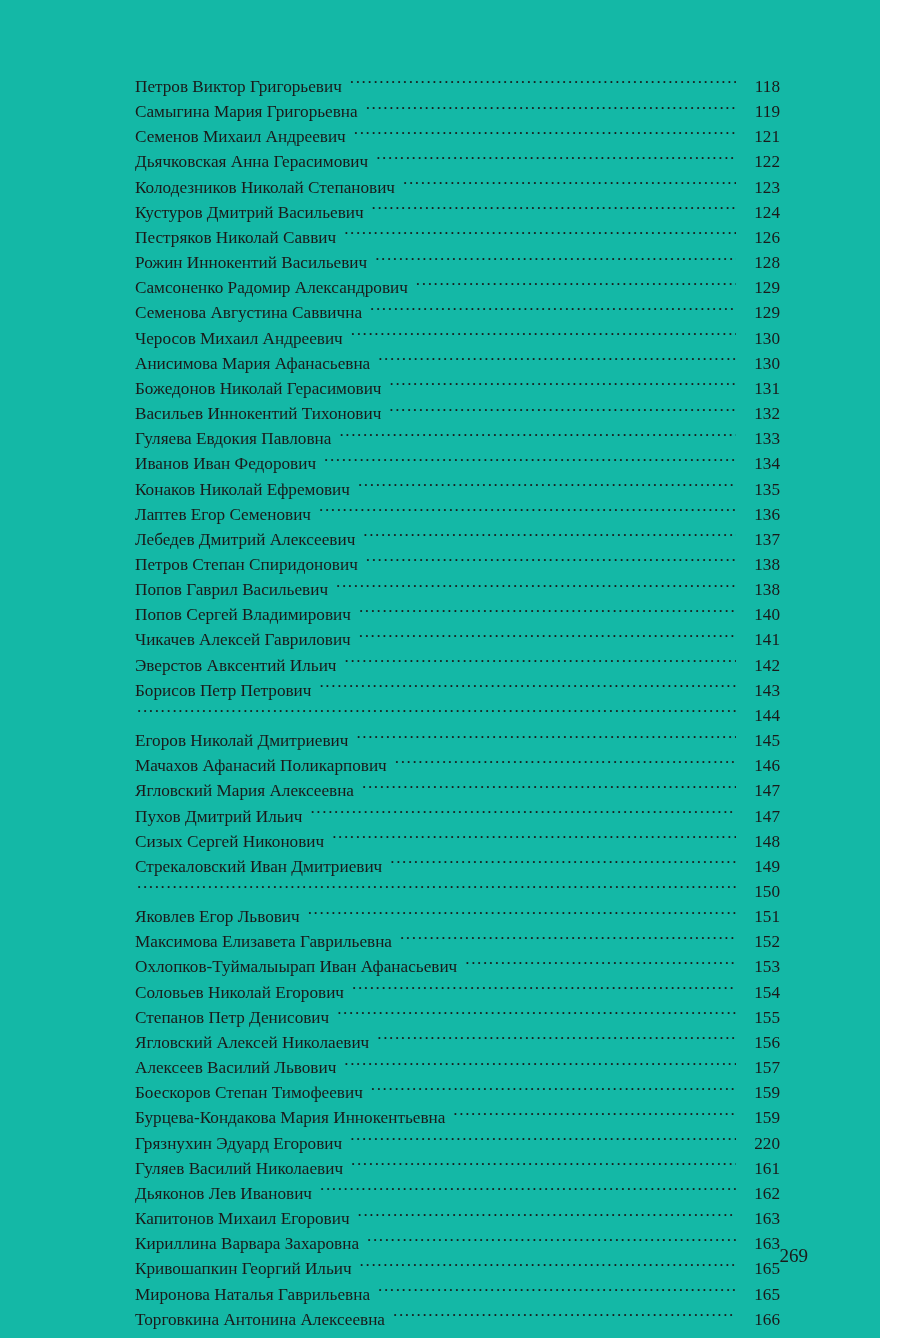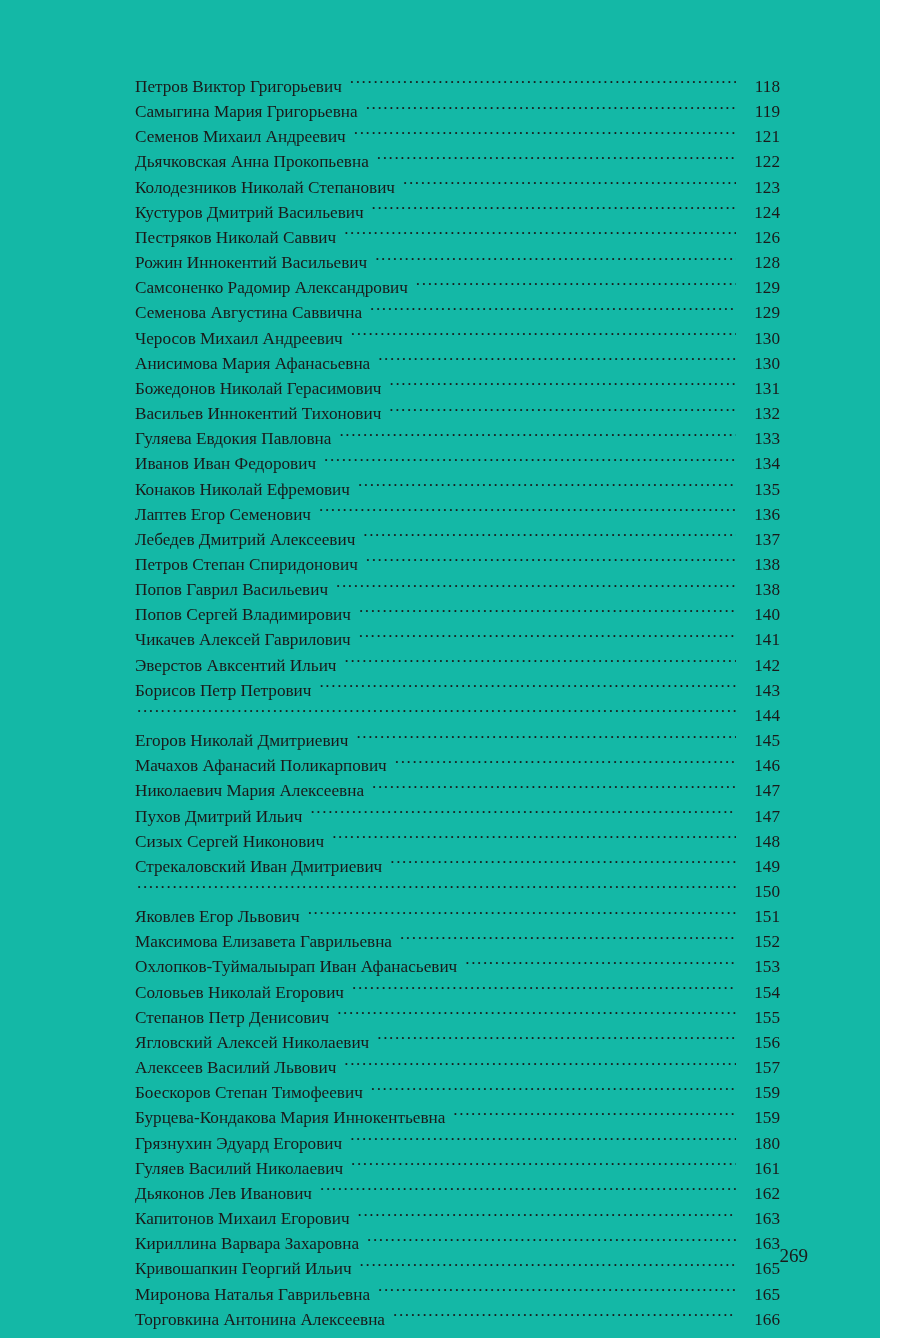--- a/index.html
+++ b/index.html
@@ -80,21 +80,21 @@
         <span class="entry-name">Самыгина Мария Григорьевна</span>
         <span class="entry-leader"></span>
         <span class="entry-page">119</span>
       </div>
       <div class="toc-entry">
         <span class="entry-name">Семенов Михаил Андреевич</span>
         <span class="entry-leader"></span>
         <span class="entry-page">121</span>
       </div>
       <div class="toc-entry">
-        <span class="entry-name">Дьячковская Анна Прокопьевна</span>
+        <span class="entry-name">Дьячковская Анна Герасимович</span>
         <span class="entry-leader"></span>
         <span class="entry-page">122</span>
       </div>
       <div class="toc-entry">
         <span class="entry-name">Колодезников Николай Степанович</span>
         <span class="entry-leader"></span>
         <span class="entry-page">123</span>
       </div>
       <div class="toc-entry">
         <span class="entry-name">Кустуров Дмитрий Васильевич</span>
@@ -204,21 +204,21 @@
         <span class="entry-name">Егоров Николай Дмитриевич</span>
         <span class="entry-leader"></span>
         <span class="entry-page">145</span>
       </div>
       <div class="toc-entry">
         <span class="entry-name">Мачахов Афанасий Поликарпович</span>
         <span class="entry-leader"></span>
         <span class="entry-page">146</span>
       </div>
       <div class="toc-entry">
-        <span class="entry-name">Николаевич Мария Алексеевна</span>
+        <span class="entry-name">Ягловский Мария Алексеевна</span>
         <span class="entry-leader"></span>
         <span class="entry-page">147</span>
       </div>
       <div class="toc-entry">
         <span class="entry-name">Пухов Дмитрий Ильич</span>
         <span class="entry-leader"></span>
         <span class="entry-page">147</span>
       </div>
       <div class="toc-entry">
         <span class="entry-name">Сизых Сергей Никонович</span>
@@ -275,21 +275,21 @@
         <span class="entry-page">159</span>
       </div>
       <div class="toc-entry">
         <span class="entry-name">Бурцева-Кондакова Мария Иннокентьевна</span>
         <span class="entry-leader"></span>
         <span class="entry-page">159</span>
       </div>
       <div class="toc-entry">
         <span class="entry-name">Грязнухин Эдуард Егорович</span>
         <span class="entry-leader"></span>
-        <span class="entry-page">180</span>
+        <span class="entry-page">220</span>
       </div>
       <div class="toc-entry">
         <span class="entry-name">Гуляев Василий Николаевич</span>
         <span class="entry-leader"></span>
         <span class="entry-page">161</span>
       </div>
       <div class="toc-entry">
         <span class="entry-name">Дьяконов Лев Иванович</span>
         <span class="entry-leader"></span>
         <span class="entry-page">162</span>

